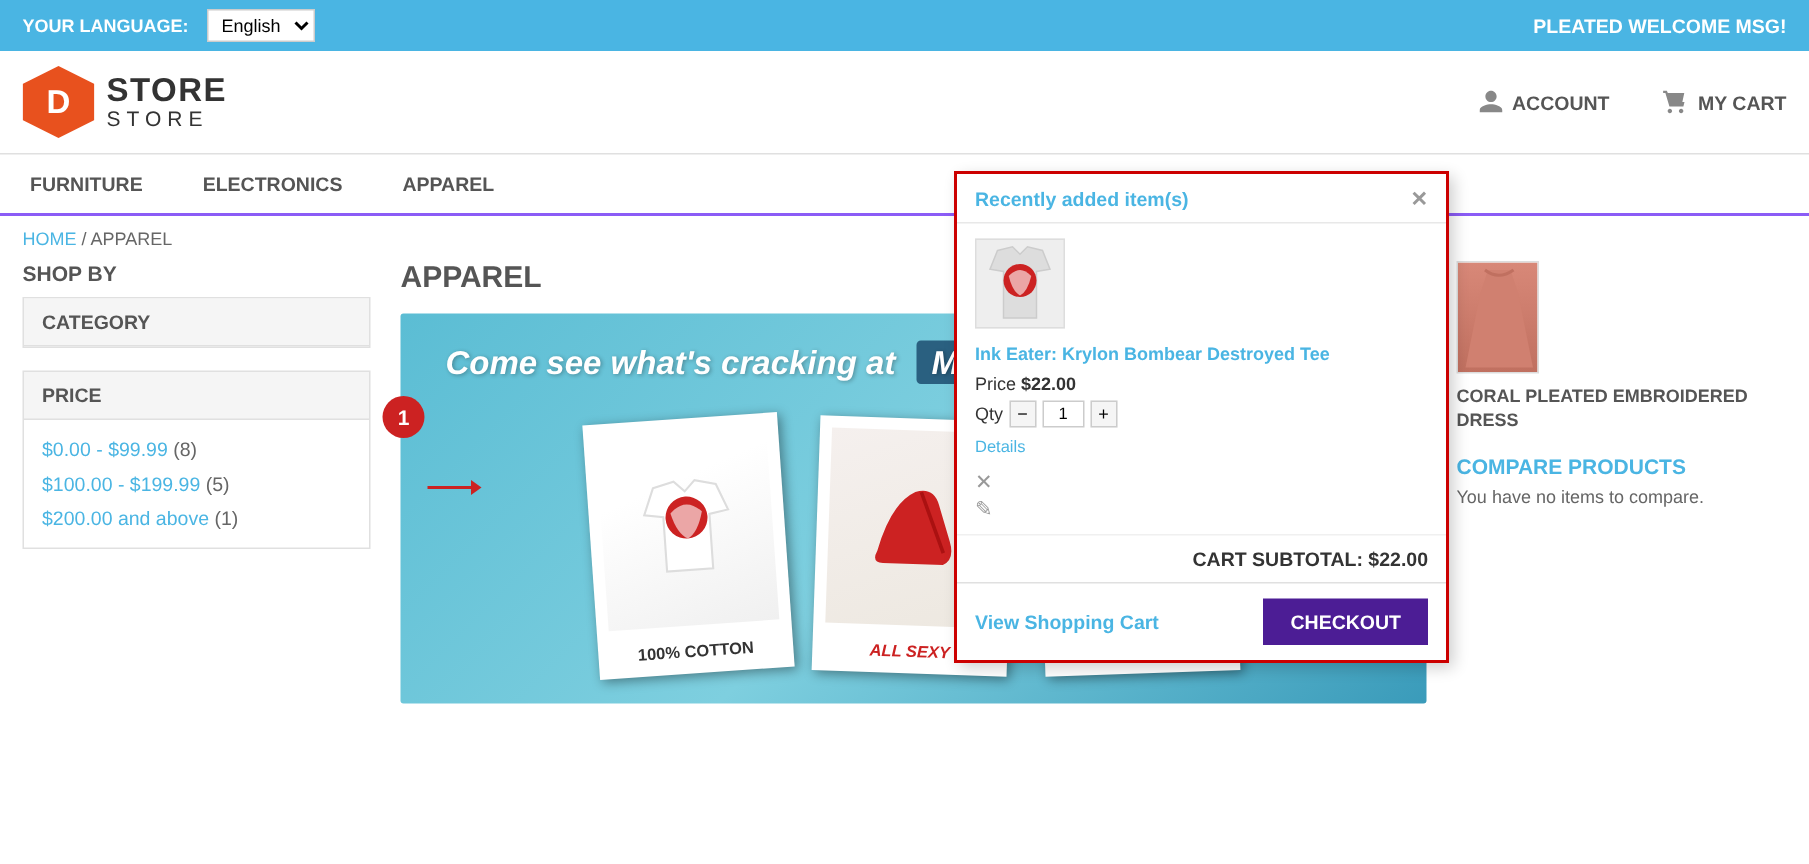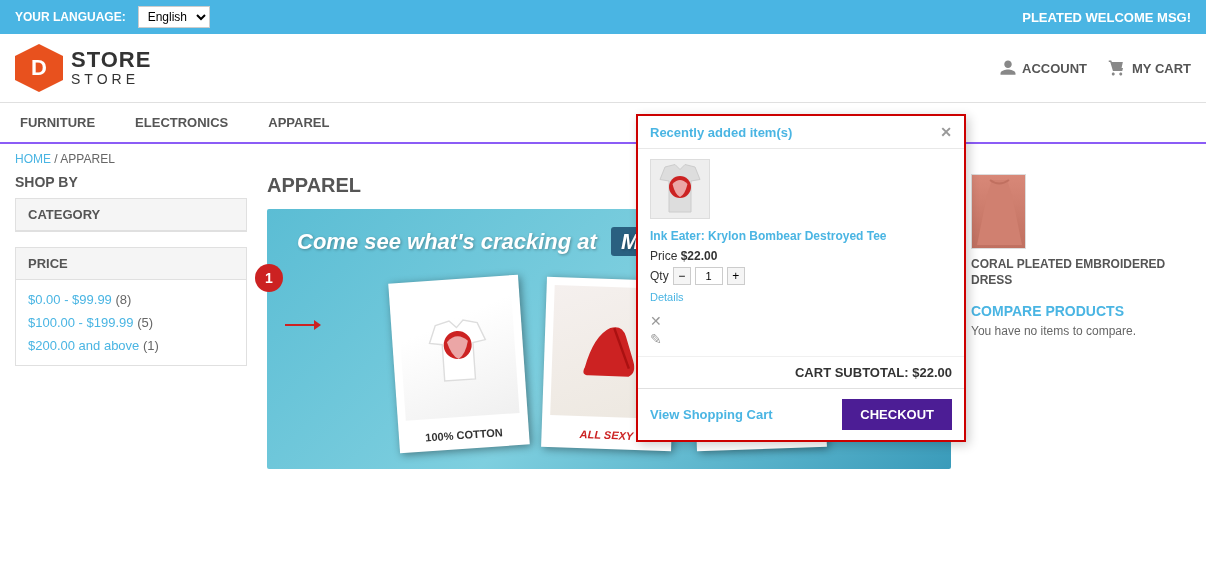--- a/index.html
+++ b/index.html
@@ -35,21 +35,21 @@
     .logo-icon {
       width: 48px; height: 48px;
       background: #e8511e;
       clip-path: polygon(50% 0%, 100% 25%, 100% 75%, 50% 100%, 0% 75%, 0% 25%);
       display: flex; align-items: center; justify-content: center;
       color: #fff; font-size: 22px; font-weight: bold;
     }
     .logo-text { line-height: 1.1; }
     .logo-demo { font-size: 22px; font-weight: bold; color: #333; letter-spacing: 1px; }
     .logo-store { font-size: 14px; color: #333; letter-spacing: 4px; }
-    .header-actions { display: flex; align-items: center; gap: 20px; }
+    .header-actions { display: flex; align-items: center; gap: 34px; }
     .header-action-item {
       display: flex; align-items: center; gap: 5px;
       color: #555; font-size: 13px; cursor: pointer; text-transform: uppercase; font-weight: bold;
     }
 
     
     .nav {
       border-bottom: 2px solid #8b5cf6;
       padding: 0 15px;
       display: flex; gap: 30px;

